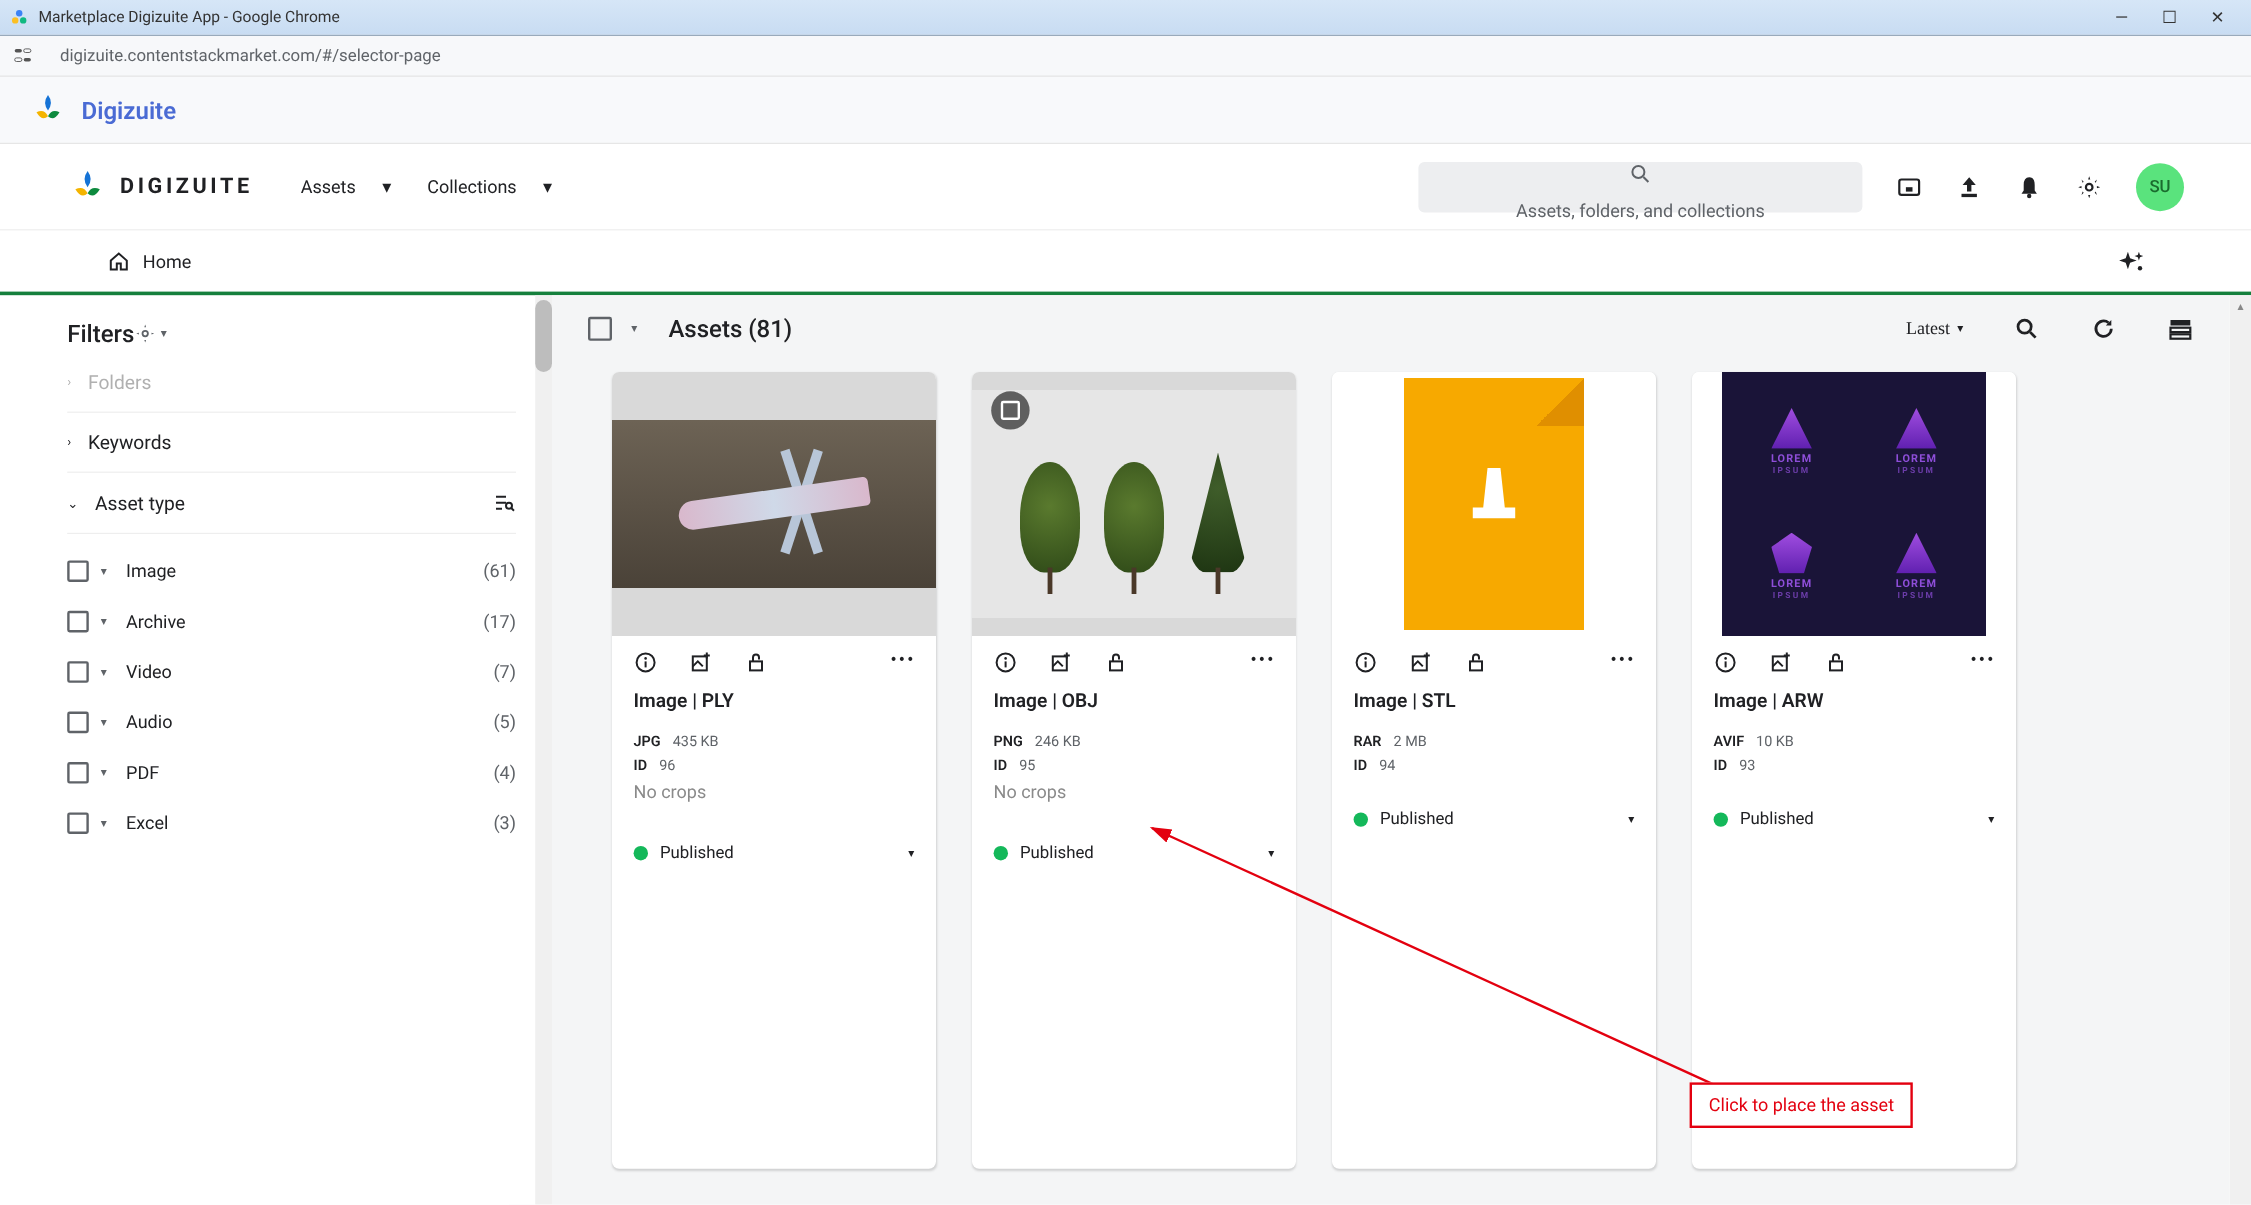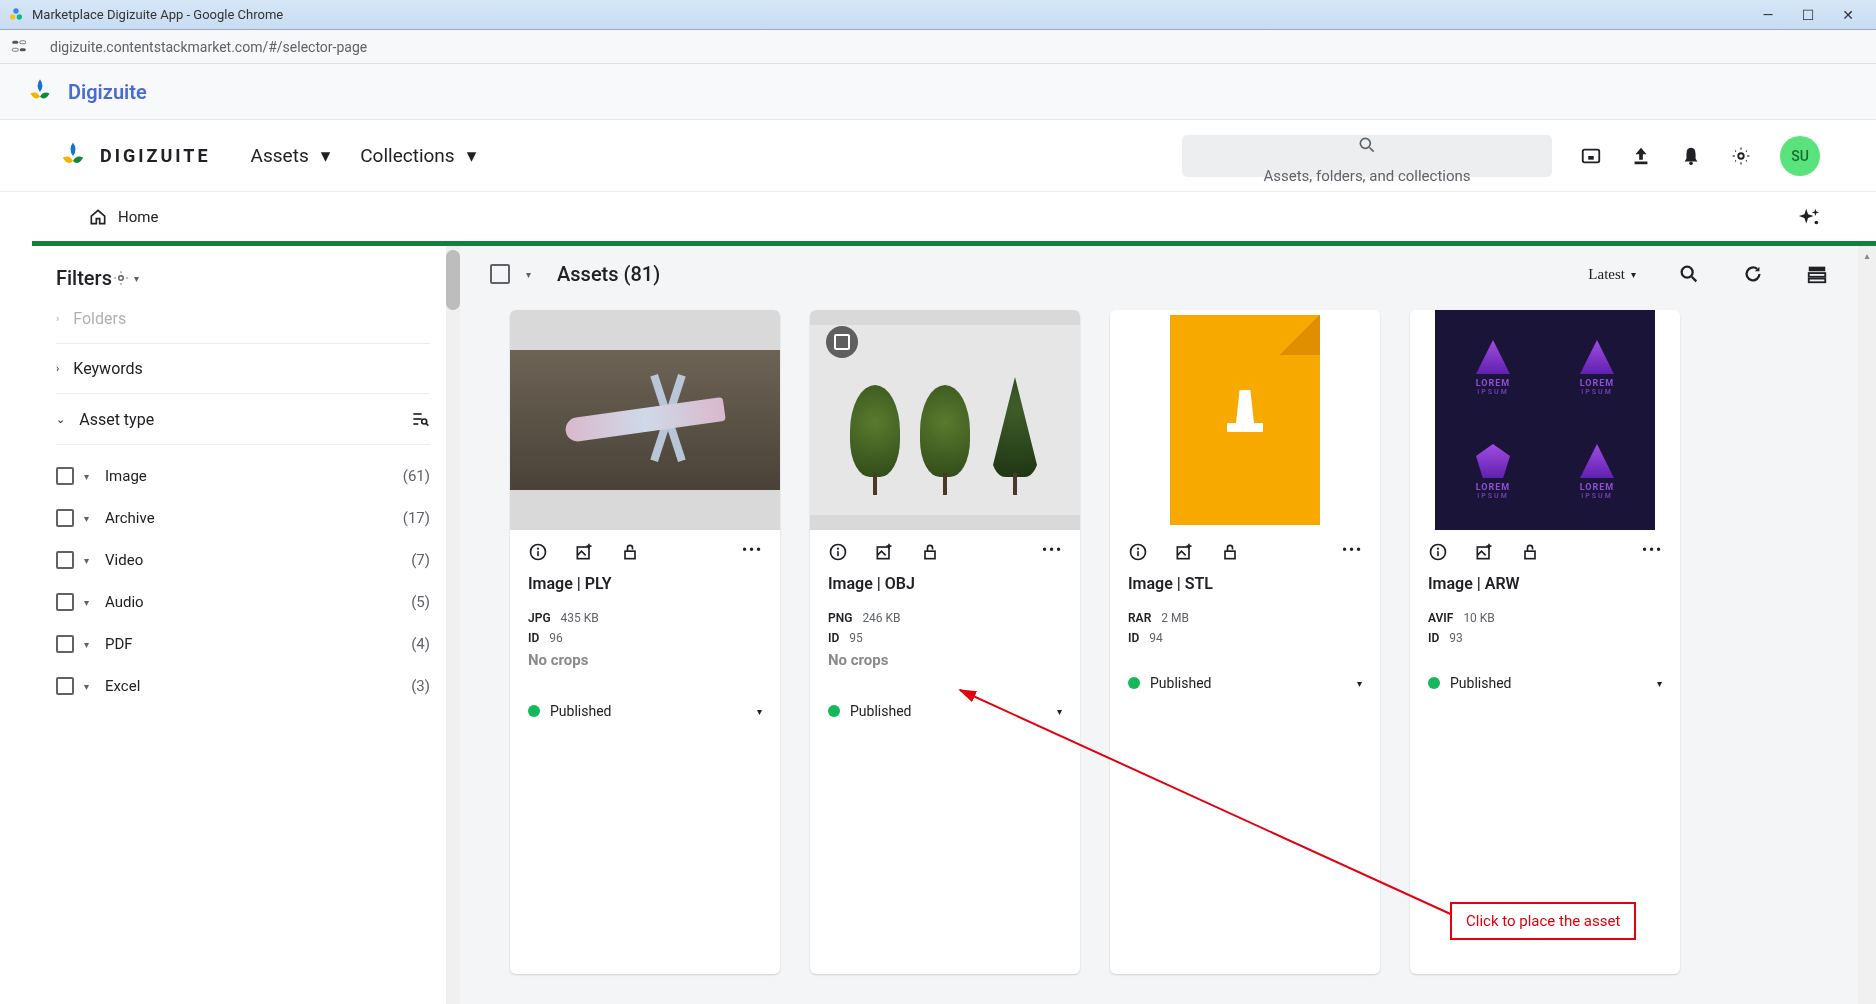--- a/index.html
+++ b/index.html
@@ -17,29 +17,29 @@
 .urlbar .site-toggle { width: 20px; height: 20px; margin-right: 20px; }
 
 
 .app-strip { height: 56px; display: flex; align-items: center; padding: 0 24px; border-bottom: 1px solid #e6e6e6; background: #f8f9fb; }
 .app-strip .brand { display: flex; align-items: center; gap: 12px; font-weight: 600; color: #4a6bd4; font-size: 20px; }
 
 
 .main-header { height: 72px; display: flex; align-items: center; padding: 0 56px; border-bottom: 1px solid #eee; }
 .main-header .brand2 { display: flex; align-items: center; gap: 10px; font-weight: 700; letter-spacing: 3px; font-size: 18px; }
 .main-header .navlinks { display: flex; gap: 30px; margin-left: 40px; }
-.main-header .navlink { display: flex; align-items: center; gap: 12px; cursor: pointer; font-size: 19px; }
+.main-header .navlink { display: flex; align-items: center; gap: 22px; cursor: pointer; font-size: 15px; }
 .main-header .spacer { flex: 1; }
 .searchbox { width: 370px; height: 42px; background: #edeef0; border-radius: 5px; display: flex; align-items: center; padding: 0 14px; gap: 12px; color: #5f6368; font-size: 15px; flex-direction: column; }
 .header-icons { display: flex; align-items: center; gap: 28px; margin-left: 28px; }
 .header-icons .hicon { width: 22px; height: 22px; cursor: pointer; }
 .avatar { width: 40px; height: 40px; border-radius: 50%; background: #5ae37d; display: flex; align-items: center; justify-content: center; font-weight: 500; color: #1a6b2e; font-size: 14px; }
 
 
-.breadcrumb-row { height: 54px; display: flex; align-items: center; padding: 0 56px; border-bottom: 5px solid #15803d; margin-left: 32px; }
+.breadcrumb-row { height: 54px; display: flex; align-items: center; padding: 0 89px; border-bottom: 3px solid #15803d; }
 .breadcrumb-row .home { display: flex; align-items: center; gap: 10px; font-size: 15px; }
 .breadcrumb-row .spacer { flex: 1; }
 .sparkle { width: 22px; height: 22px; cursor: pointer; }
 
 
 .content { flex: 1; display: flex; min-height: 0; }
 .sidebar { width: 460px; padding: 20px 30px 20px 56px; overflow-y: auto; position: relative; }
 .sidebar::-webkit-scrollbar { width: 14px; }
 .sidebar-header { display: flex; align-items: center; justify-content: flex-start; margin-bottom: 4px; }
 .sidebar-header h3 { font-size: 20px; font-weight: 500; }
@@ -71,21 +71,21 @@
 .thumb .select-chk { position: absolute; top: 16px; left: 16px; width: 32px; height: 32px; border-radius: 50%; background: rgba(80,80,80,0.9); display: flex; align-items: center; justify-content: center; }
 .thumb .select-chk .inner { width: 16px; height: 16px; border: 2px solid #fff; border-radius: 2px; }
 .card-actions { display: flex; align-items: center; padding: 12px 18px; gap: 26px; }
 .card-actions .spacer { flex: 1; }
 .card-actions .cicon { width: 20px; height: 20px; cursor: pointer; }
 .card-body { padding: 0 18px 14px 18px; }
 .card-title { font-weight: 600; font-size: 16px; margin-bottom: 18px; }
 .meta-row { display: flex; gap: 10px; font-size: 12px; margin-bottom: 6px; }
 .meta-row .k { font-weight: 600; }
 .meta-row .v { color: #5f6368; }
-.nocrops { color: #8a8a8a; font-size: 15px; margin-bottom: 10px; font-weight: bold; }
+.nocrops { color: #8a8a8a; font-size: 15px; margin-bottom: 10px; }
 .status-row { display: flex; align-items: center; gap: 10px; padding: 10px 18px 16px 18px; }
 .status-row .dot { width: 12px; height: 12px; border-radius: 50%; background: #14b85a; }
 .status-row .spacer { flex: 1; }
 
 
 .anno-box { position: absolute; border: 2px solid #e3000f; color: #e3000f; background: #fff; padding: 8px 14px; font-size: 15px; }
 .anno-arrow { position: absolute; pointer-events: none; }
 
 
 .plane-img { width: 100%; height: 140px; background: linear-gradient(#6d6355,#4a4238); position: relative; }
@@ -596,21 +596,21 @@
           </div>
 
       <svg class="anno-arrow" style="left:478px; top:380px;" width="560" height="260">
           <defs>
               <marker id="ah" markerWidth="10" markerHeight="10" refX="8" refY="3" orient="auto">
                 <path d="M0,0 L9,3 L0,6 Z" fill="#e3000f"></path>
               </marker>
             </defs>
           <line x1="530" y1="240" x2="22" y2="8" stroke="#e3000f" stroke-width="2" marker-end="url(#ah)"></line>
         </svg>
-          <div class="anno-box" style="left:990px; top:600px;">
+          <div class="anno-box" style="left:948px; top:600px;">
           <span>Click to place the asset</span>
         </div>
         </div>
     </div>
 
     <div class="right-scrollbar">
       <div class="arrow">▴</div>
     </div>
   </div>
 </div>

